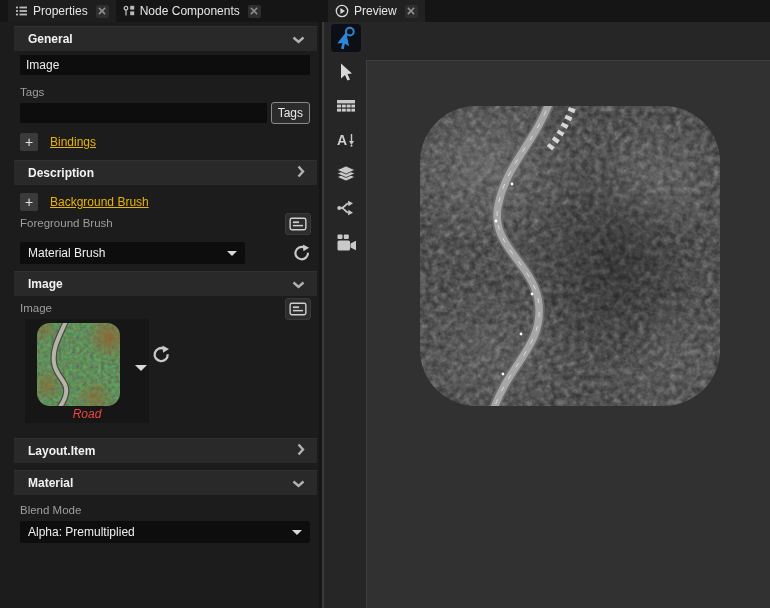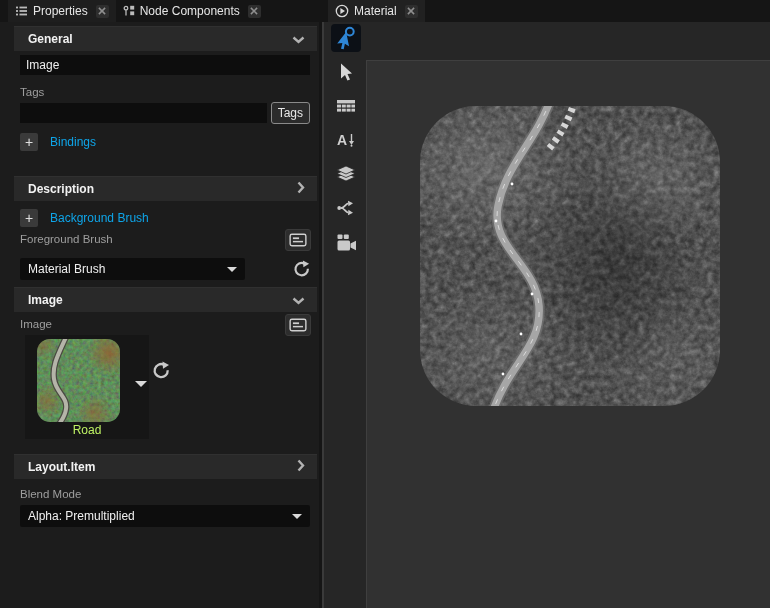--- a/index.html
+++ b/index.html
@@ -20,32 +20,32 @@
   .left-panel{position:absolute;left:0;top:22px;width:319px;height:586px;background:#1c1c1c;padding:0 9px 0 20px;overflow:hidden;}
   .sec{height:25px;margin:4px -7px 0 -6px;background:#292929;display:flex;align-items:center;padding:0 12px 0 14px;border-top:1px solid #303030;}
   .sec .sec-title{font-size:12px;font-weight:bold;color:#f2f2f2;}
   .sec .chev{margin-left:auto;}
   .fl{display:block;margin-top:10px;font-size:11.5px;color:#9e9e9e;}
   .text-input{display:block;margin-top:4px;width:100%;height:20px;background:#0d0d0d;border:0;outline:none;color:#ededed;font-size:12px;padding:0 6px;font-family:"Liberation Sans",sans-serif;}
   .row{display:flex;align-items:center;margin-top:4px;gap:4px;}
   .mini-btn{height:22px;min-width:32px;padding:0 6px;background:#2b2b2b;border:1px solid #8a8a8a;border-radius:3px;color:#e8e8e8;font-size:12px;display:flex;align-items:center;justify-content:center;}
   .add-row{display:flex;align-items:center;gap:12px;margin-top:9px;}
   .plus-btn{width:18px;height:18px;background:#3a3a3a;border-radius:2px;color:#e0e0e0;font-size:14px;line-height:16px;display:flex;align-items:center;justify-content:center;}
-  .add-label{font-size:12px;color:#0ea5e9;}
+  .add-label{font-size:12px;color:#eab308;text-decoration:underline;}
   .fg-block{position:relative;margin-top:6px;height:47px;text-align:right;}
   .fg-block .fl{position:absolute;left:0;top:0;margin-top:0;}
   .icon-btn{position:absolute;right:-1px;top:-4px;width:26px;height:22px;background:#2d2d2d;border:1px solid #3a3a3a;border-radius:3px;display:flex;align-items:center;justify-content:center;}
   .select{position:absolute;left:0;bottom:0;width:225px;height:22px;background:#0d0d0d;border-radius:2px;color:#f0f0f0;font-size:12px;display:flex;align-items:center;padding:0 8px;}
   .select .caret{margin-left:auto;width:0;height:0;border-left:5px solid transparent;border-right:5px solid transparent;border-top:5px solid #d9d9d9;}
   .reset-btn{position:absolute;right:-2px;bottom:0;width:22px;height:22px;display:flex;align-items:center;justify-content:center;}
   .img-block{position:relative;margin-top:6px;height:122px;}
   .img-block .fl{position:absolute;left:0;top:0;margin-top:0;}
   .thumbwrap{position:absolute;left:5px;top:17px;width:124px;height:104px;background:#161616;}
   .thumb{position:absolute;left:12px;top:4px;width:83px;height:83px;}
-  .thumb-name{position:absolute;left:0;bottom:2px;width:100%;text-align:center;color:#bef264;font-size:12px;}
+  .thumb-name{position:absolute;left:0;bottom:2px;width:100%;text-align:center;color:#ef4444;font-size:12px;font-style:italic;}
   .thumb-caret{position:absolute;right:2px;top:46px;width:0;height:0;border-left:6px solid transparent;border-right:6px solid transparent;border-top:6px solid #d9d9d9;}
   .img-reset{position:absolute;left:130px;top:42px;width:22px;height:22px;display:flex;align-items:center;justify-content:center;}
   .select.full{width:100%;}
   .blend-select{position:relative;margin-top:5px;height:22px;}
 
   
   .preview-panel{position:absolute;left:322px;top:22px;width:448px;height:586px;background:#262626;border-left:2px solid #3a3a3a;}
   .canvas{position:absolute;left:42px;top:38px;right:0;bottom:0;background:#313131;border-top:1px solid #3f3f3f;border-left:1px solid #3f3f3f;}
   .tools{position:absolute;left:7px;top:2px;width:30px;display:flex;flex-direction:column;gap:6px;}
   .tool-btn{width:30px;height:28px;display:flex;align-items:center;justify-content:center;border-radius:4px;}
@@ -98,21 +98,21 @@
       </div>
     </div>
     <div class="preview-tab">
       <div class="tab active" style="background:#212121;">
         <span class="ticon">
           <svg width="14" height="14" viewBox="0 0 14 14">
               <circle cx="7" cy="7" r="5.7" fill="none" stroke="#d8d8d8" stroke-width="1.3"></circle>
               <polygon points="5.4,4 5.4,10 10,7" fill="#d8d8d8"></polygon>
             </svg>
         </span>
-        <span>Material</span>
+        <span>Preview</span>
         <span class="close-btn">
           <svg width="8" height="8" viewBox="0 0 9 9">
               <path d="M1,1 L8,8 M8,1 L1,8" stroke="#8f8f8f" stroke-width="1.7" fill="none"></path>
             </svg>
         </span>
       </div>
     </div>
   </div>
 
   <div class="left-panel">
@@ -132,21 +132,21 @@
       <button class="mini-btn">Tags</button>
     </div>
 
     <div class="add-row">
       <span class="plus-btn">
           <span>+</span>
         </span>
       <span class="add-label">Bindings</span>
     </div>
 
-    <div class="sec" style="margin-top:25px;">
+    <div class="sec" style="margin-top:9px;">
       <span class="sec-title">Description</span>
       <span class="chev"><svg width="8" height="13" viewBox="0 0 8 13">
             <polyline points="1.5,1.5 6,6.5 1.5,11.5" fill="none" stroke="#b2b2b2" stroke-width="2.4"></polyline>
           </svg></span>
     </div>
 
 
     <div class="add-row" style="margin-top:8px;">
       <span class="plus-btn">
           <span>+</span>
@@ -230,20 +230,26 @@
       </span>
     </div>
 
     <div class="sec" style="margin-top:14px;">
       <span class="sec-title">Layout.Item</span>
       <span class="chev"><svg width="8" height="13" viewBox="0 0 8 13">
             <polyline points="1.5,1.5 6,6.5 1.5,11.5" fill="none" stroke="#b2b2b2" stroke-width="2.4"></polyline>
           </svg></span>
     </div>
 
+    <div class="sec" style="margin-top:7px;">
+      <span class="sec-title">Material</span>
+      <span class="chev"><svg width="13" height="8" viewBox="0 0 13 8">
+            <polyline points="1.5,1.5 6.5,6 11.5,1.5" fill="none" stroke="#b2b2b2" stroke-width="2.4"></polyline>
+          </svg></span>
+    </div>
 
     <label class="fl" style="margin-top:9px;">Blend Mode</label>
     <div class="blend-select">
       <div class="select full">
         <span>Alpha: Premultiplied</span>
         <span class="caret"></span>
       </div>
     </div>
   </div>
 

